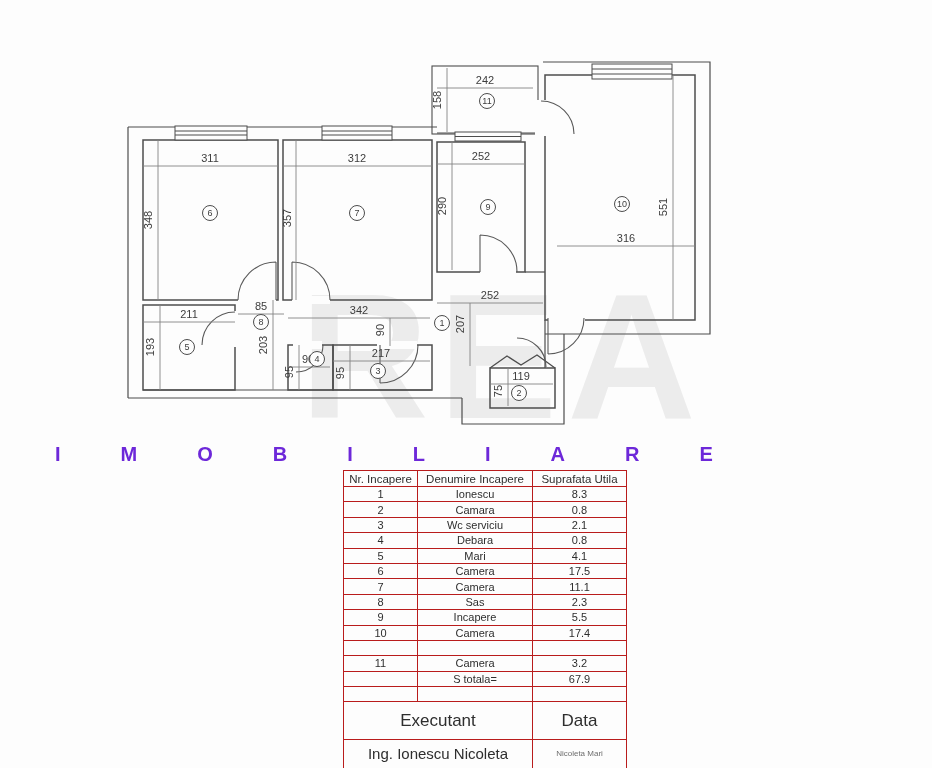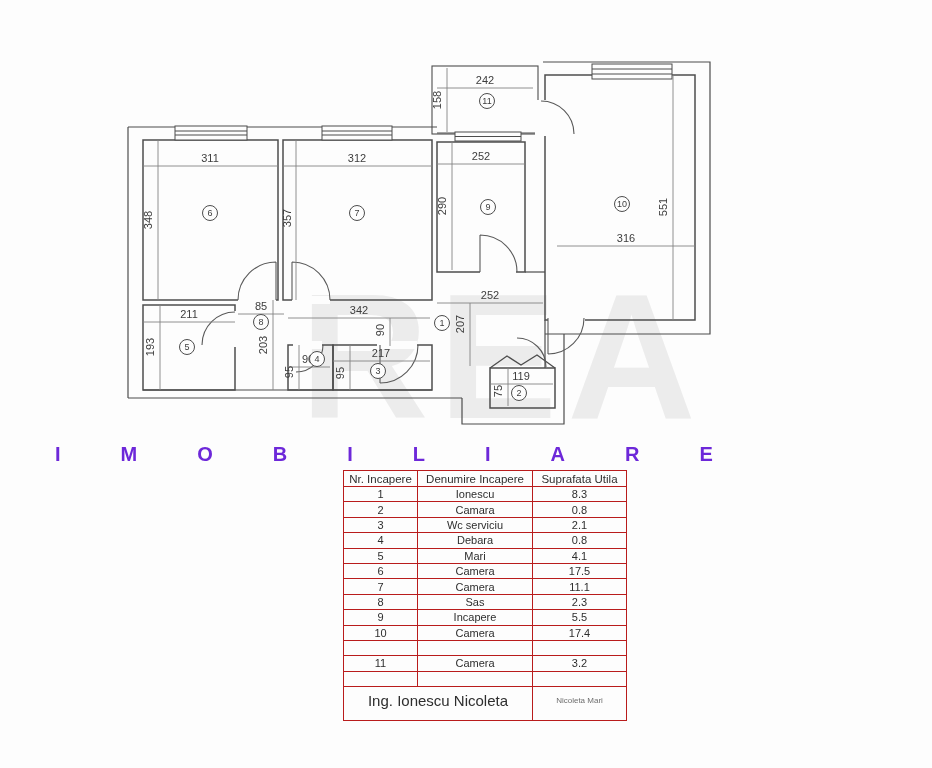--- a/index.html
+++ b/index.html
@@ -254,23 +254,32 @@
         <td></td>
         <td></td>
       </tr>
       <tr>
         <td>11</td>
         <td>Camera</td>
         <td>3.2</td>
       </tr>
       <tr>
         <td></td>
+        <td>S totala=</td>
+        <td>67.9</td>
+      </tr>
+      <tr>
+        <td></td>
         <td></td>
         <td></td>
       </tr>
     </tbody>
   <tbody>
+    <tr class="exec-row">
+      <td colspan="2">Executant</td>
+      <td>Data</td>
+    </tr>
     <tr class="name-row">
       <td colspan="2">Ing. Ionescu Nicoleta</td>
       <td class="tiny">Nicoleta Mari</td>
     </tr>
   </tbody>
 </table>
 
 </body></html>

